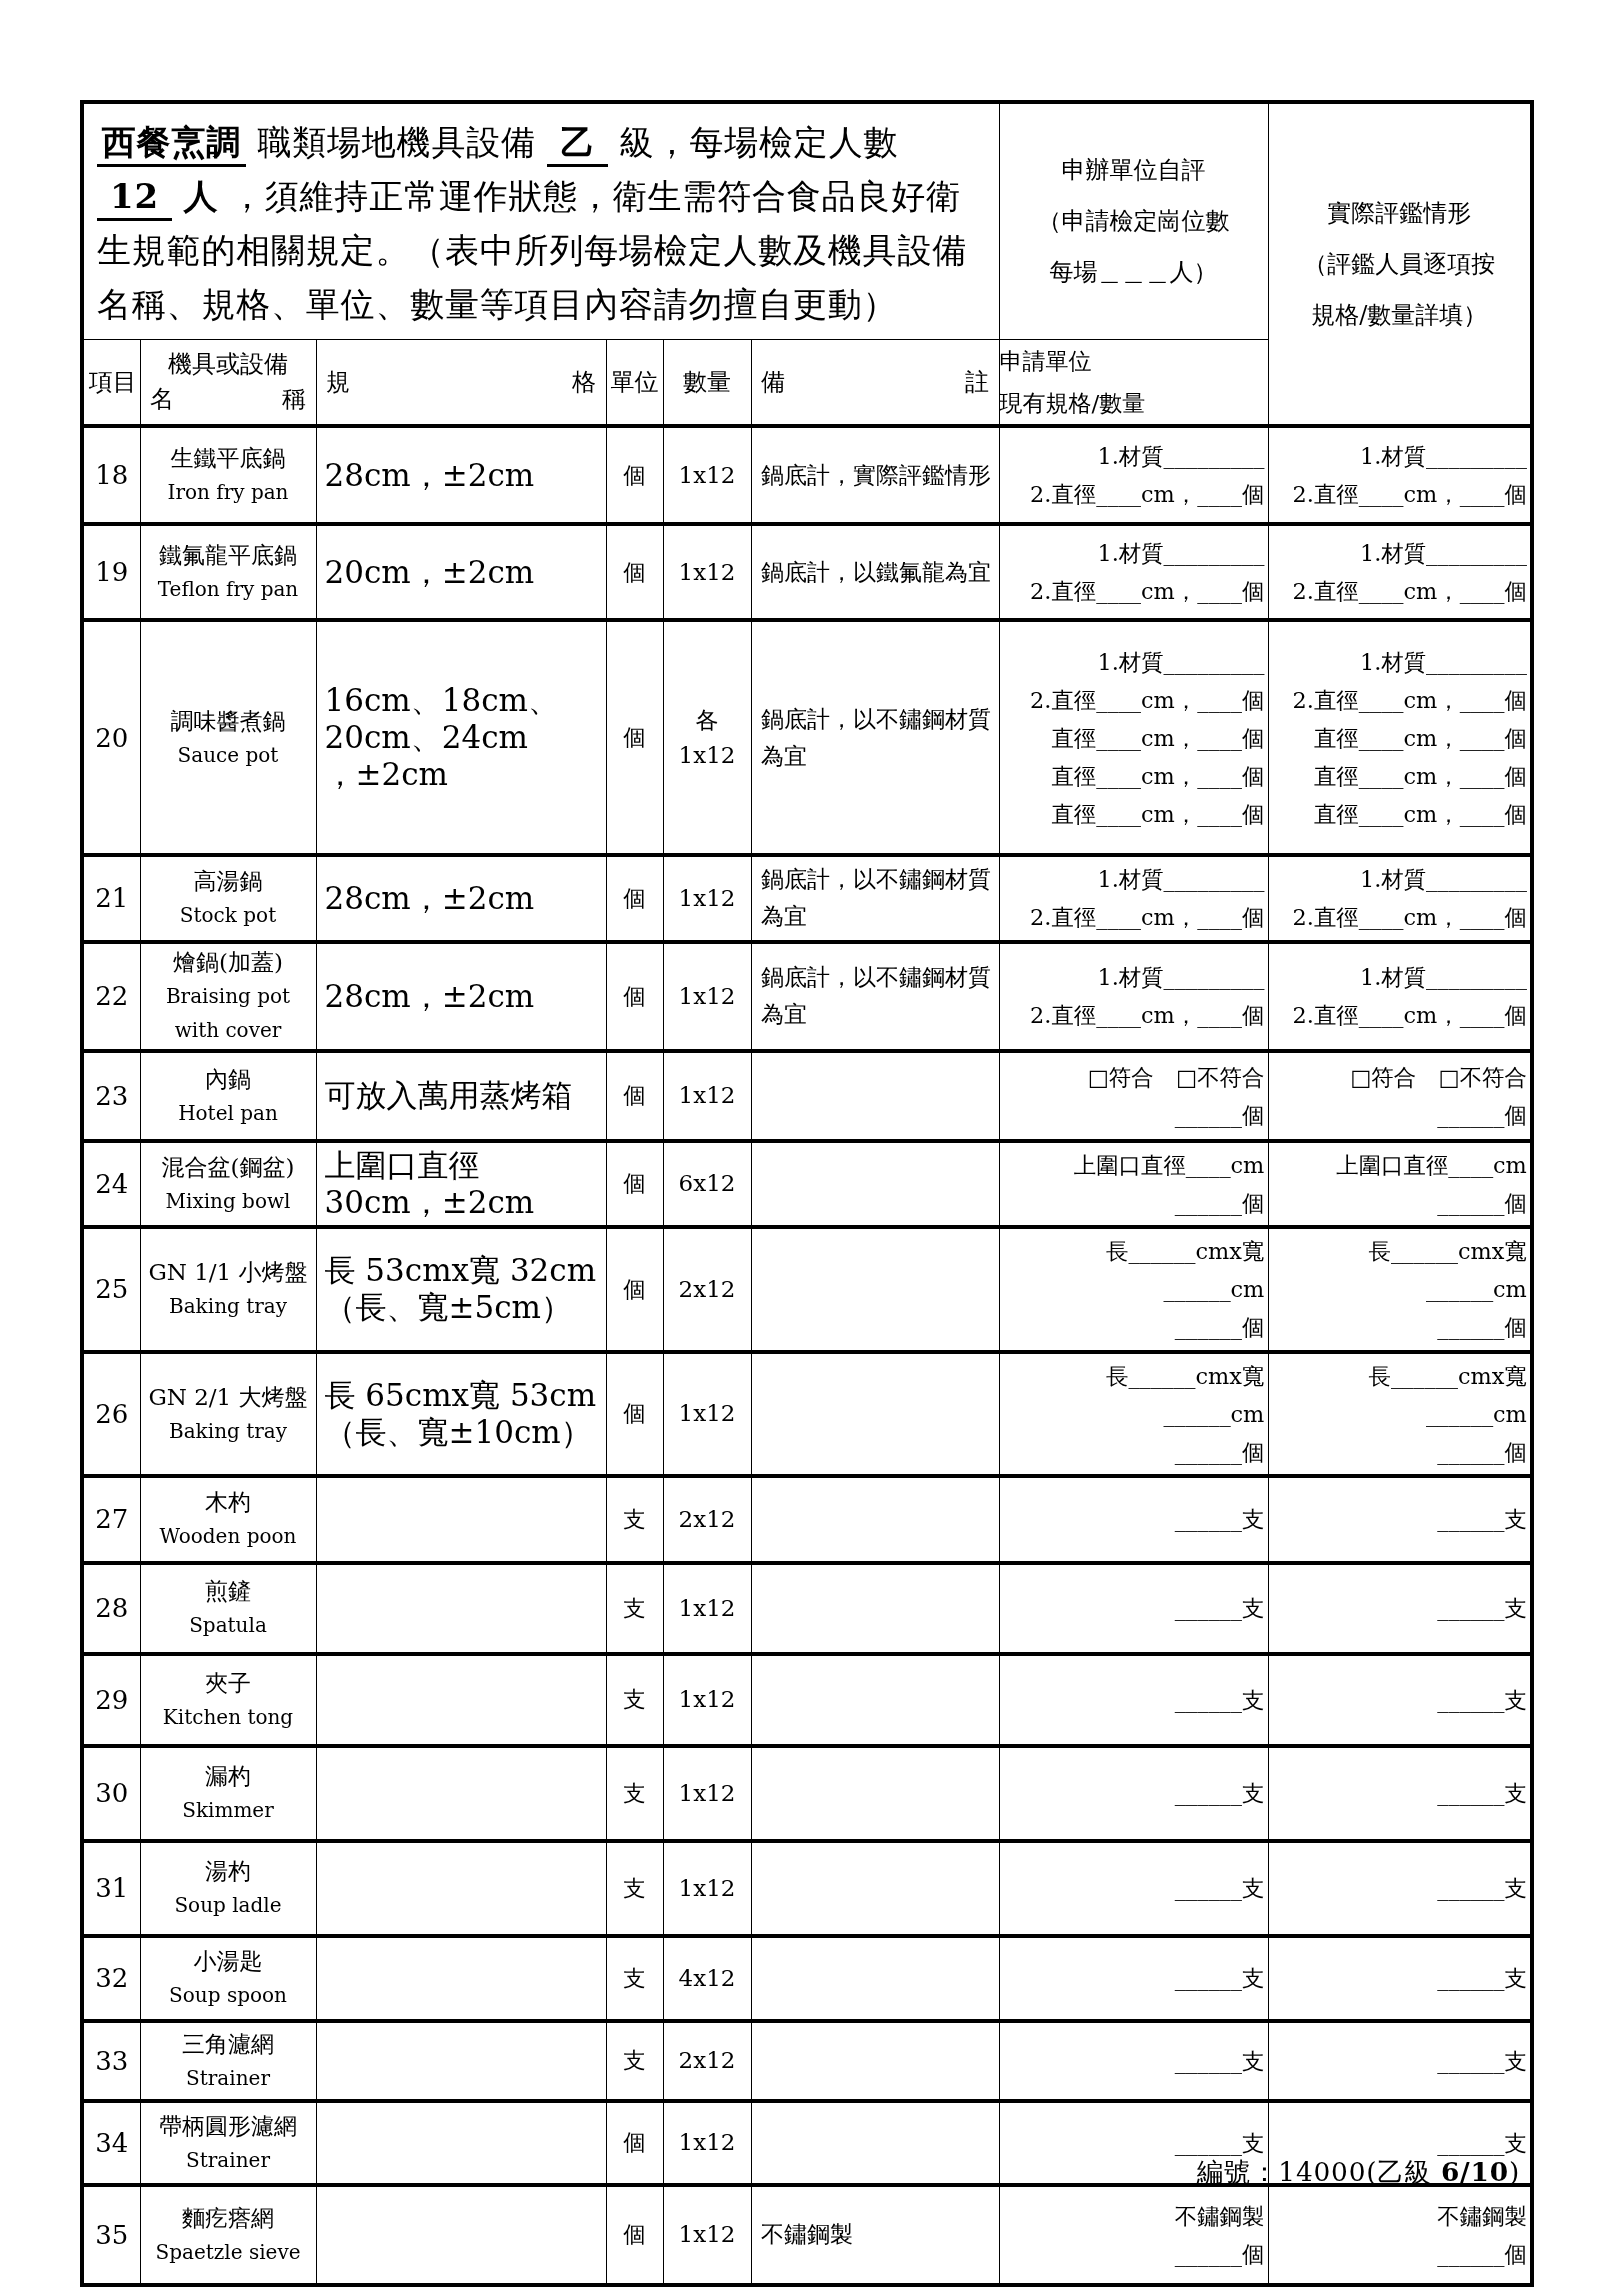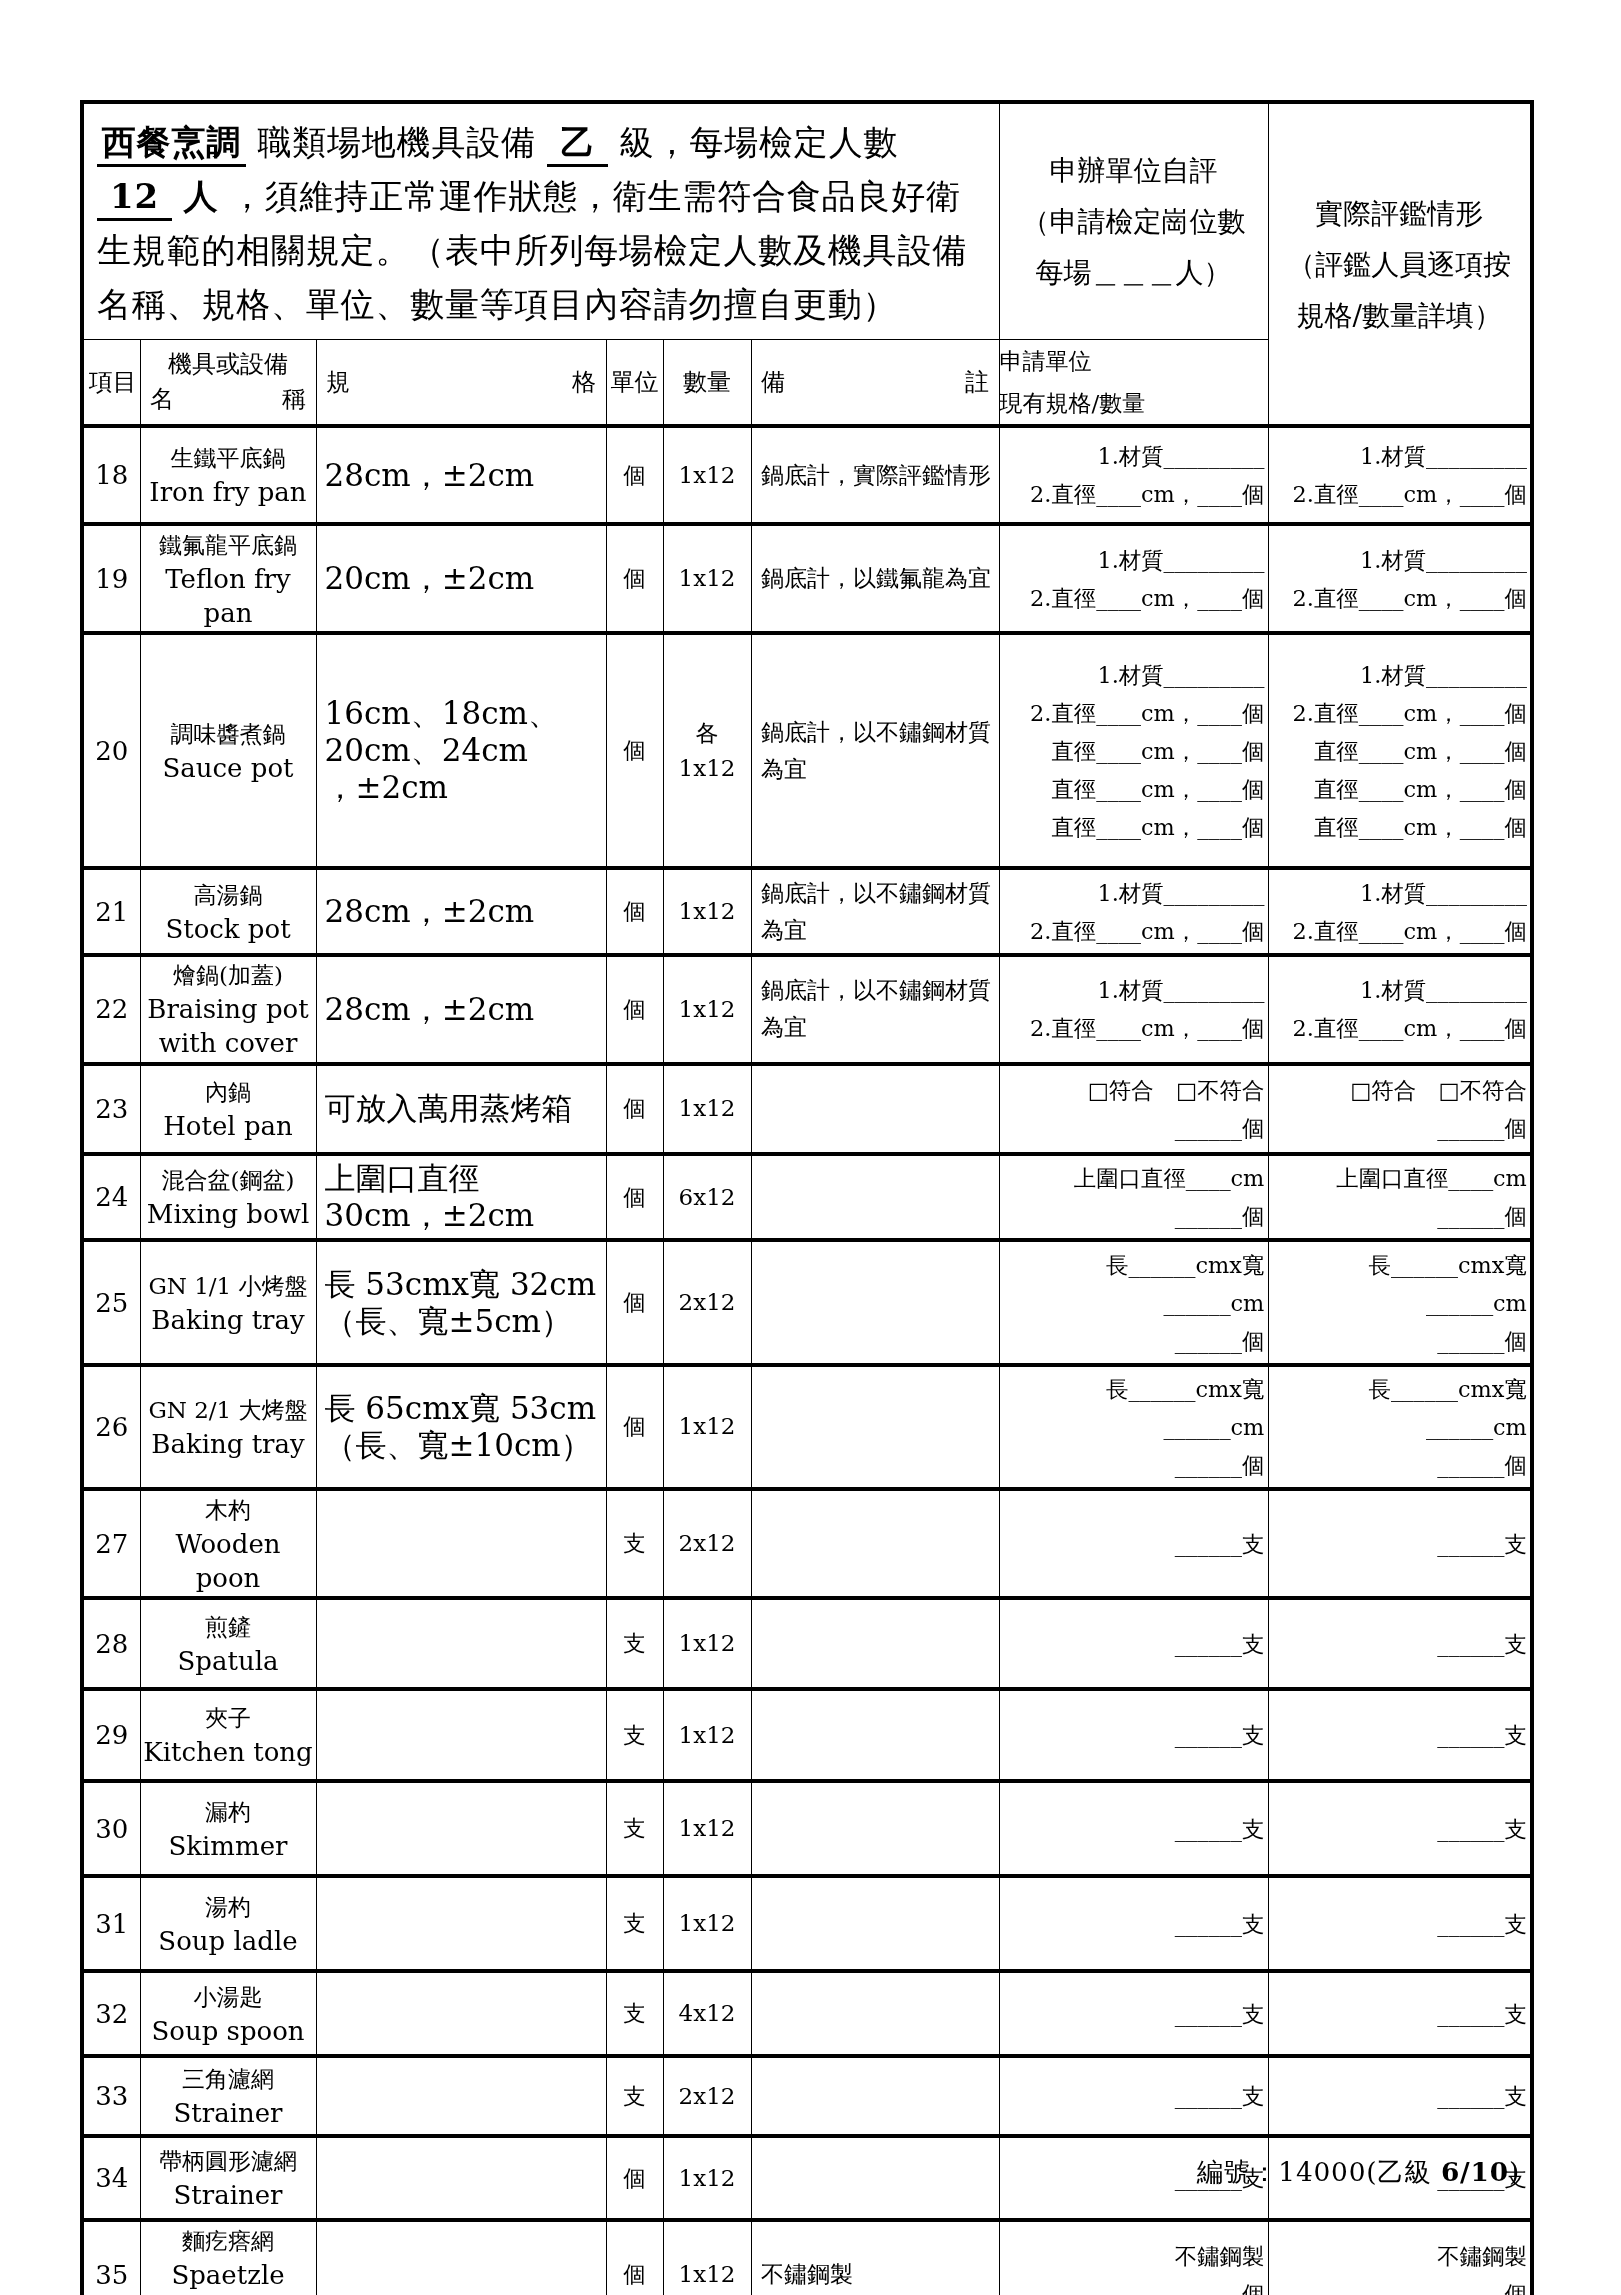--- a/index.html
+++ b/index.html
@@ -29,34 +29,34 @@
     text-align:left;vertical-align:middle;
     padding:11.2px 16px 8px 13px;
     font-size:34px;line-height:54px;
     letter-spacing:0.8px;
   }
   .b{font-weight:bold;}
   .u-trade{font-weight:bold;border-bottom:3.2px solid #000;padding:0 4.8px 1.6px 4.8px;}
   .u-blank{font-weight:bold;border-bottom:3.2px solid #000;padding:0 13px 1.6px 13px;}
   td.self-hdr,td.actual-hdr{
     text-align:center;
-    font-size:28px;line-height:51px;
+    font-size:24px;line-height:51px;
     white-space:pre-line;
   }
   
   th.colhdr{font-size:24px;}
   .jst{display:flex;justify-content:space-between;align-items:center;padding:0 9.6px;}
   .jst-tight{display:flex;justify-content:space-between;align-items:center;padding:0 4.8px;}
   th.colhdr .stack{display:block;text-align:center;line-height:35px;}
   th.apply-hdr{font-size:23px;line-height:42px;white-space:pre-line;text-align:left;}
 
   
   td.c-no{text-align:center;font-size:26px;}
   td.c-name{text-align:center;font-size:23px;line-height:34px;padding:1.6px 1.6px;}
-  td.c-name .en{font-size:26px;}
+  td.c-name .en{font-size:20px;}
   td.c-spec{text-align:left;font-size:31px;line-height:37px;padding:3.2px 4.8px 3.2px 8px;white-space:pre-line;}
   td.c-unit{text-align:center;font-size:22.4px;}
   td.c-qty{text-align:center;font-size:23px;line-height:35px;white-space:pre-line;}
   td.c-note{text-align:left;font-size:23px;line-height:37px;padding:3.2px 6.4px 3.2px 9.6px;white-space:pre-line;}
   td.c-fill{text-align:right;font-size:22.4px;line-height:38px;padding:3.2px 3.2px 3.2px 8px;white-space:pre-line;}
 
   
   .footer{
     position:absolute;top:2155px;right:101px;
     font-size:26.4px;letter-spacing:0.8px;

